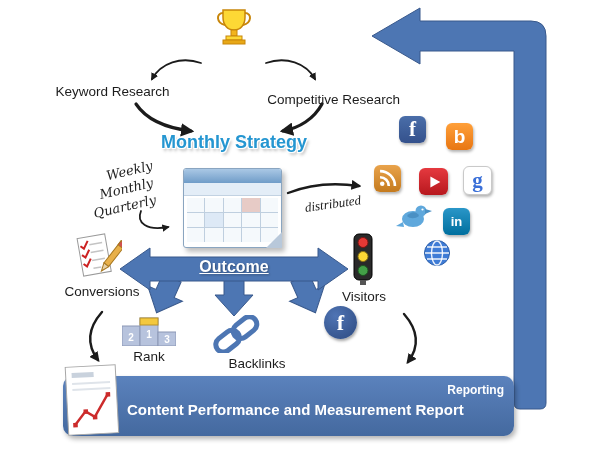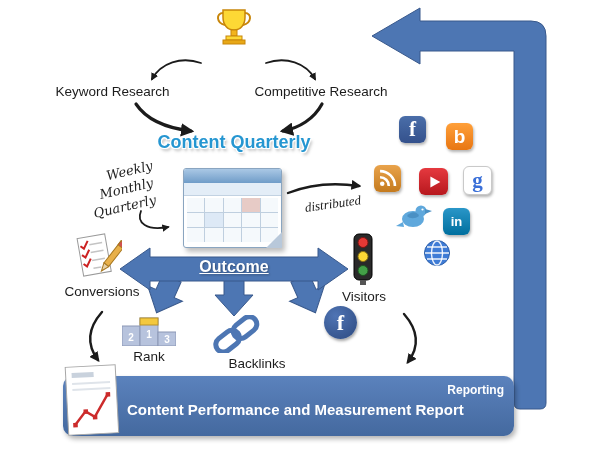--- a/index.html
+++ b/index.html
@@ -2,21 +2,21 @@
 <html><head>
 <meta charset="utf-8">
 <style>
   html,body{margin:0;padding:0;background:#fff;}
   .canvas{position:relative;width:600px;height:450px;background:#fff;overflow:hidden;
           font-family:"Liberation Sans",sans-serif;}
   .abs{position:absolute;}
   .lbl{position:absolute;text-align:center;color:#1c1c1c;font-size:13.5px;line-height:1.15;}
   .goals{left:203px;top:58px;width:60px;font-size:16px;color:#2b2b2b;}
   .kw{left:40px;top:84px;width:145px;}
-  .comp{left:242px;top:84px;width:158px;}
+  .comp{left:242px;top:92px;width:158px;text-align:right;}
   .strategy{left:134px;top:132px;width:200px;font-size:18px;font-weight:bold;color:#2596d1;
     text-shadow:-1px -1px 0 #fff,1px -1px 0 #fff,-1px 1px 0 #fff,1px 1px 0 #fff,2px 3px 3px rgba(60,60,60,.35);}
   .hand{position:absolute;font-family:"DejaVu Serif",serif;font-style:italic;font-size:13px;
         color:#222;transform:rotate(-13deg);white-space:nowrap;}
   .distributed{left:295px;top:197px;width:76px;font-family:"Liberation Serif",serif;font-style:italic;
         font-size:13px;transform:rotate(-8deg);}
   .outcome{left:174px;top:258px;width:120px;font-size:16px;font-weight:bold;color:#fff;
         text-shadow:1px 1px 2px rgba(0,0,0,.35);text-decoration:underline;}
   .conversions{left:57px;top:284px;width:90px;}
   .visitors{left:329px;top:289px;width:70px;}
@@ -125,21 +125,21 @@
       <path d="M9 7 c-7 0 -7 10 2 12" fill="none" stroke="#c8860a" stroke-width="2"></path>
       <path d="M31 7 c7 0 7 10 -2 12" fill="none" stroke="#c8860a" stroke-width="2"></path>
       <rect x="17" y="24" width="6" height="6" fill="#f2b41e" stroke="#c8860a"></rect>
       <rect x="12" y="30" width="16" height="4" fill="#fdd835" stroke="#c8860a"></rect>
       <rect x="9" y="34" width="22" height="4" fill="#e8a817" stroke="#c8860a"></rect>
     </svg>
   </div>
 
   <div class="lbl kw">Keyword Research</div>
   <div class="lbl comp">Competitive Research</div>
-  <div class="lbl strategy">Content Quarterly</div>
+  <div class="lbl strategy">Monthly Strategy</div>
 
   <div class="hand" style="left:106px;top:163px;">Weekly</div>
   <div class="hand" style="left:99px;top:181px;">Monthly</div>
   <div class="hand" style="left:93px;top:199px;">Quarterly</div>
 
   <div class="abs calendar">
     <div class="cal-head"></div>
     <div class="cal-sub"></div>
     <div class="cal-grid">
       <div></div>

